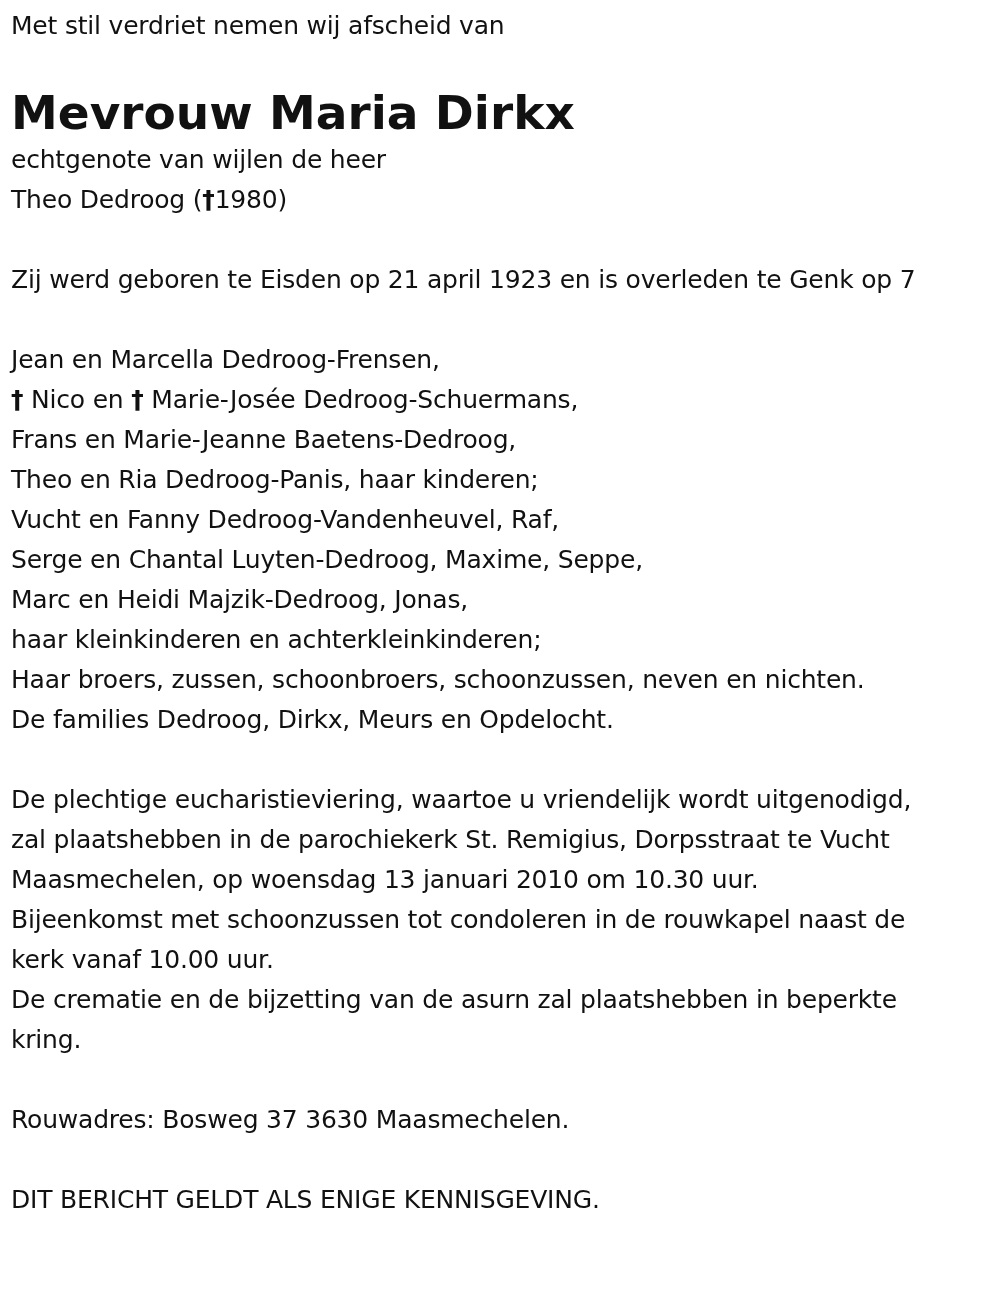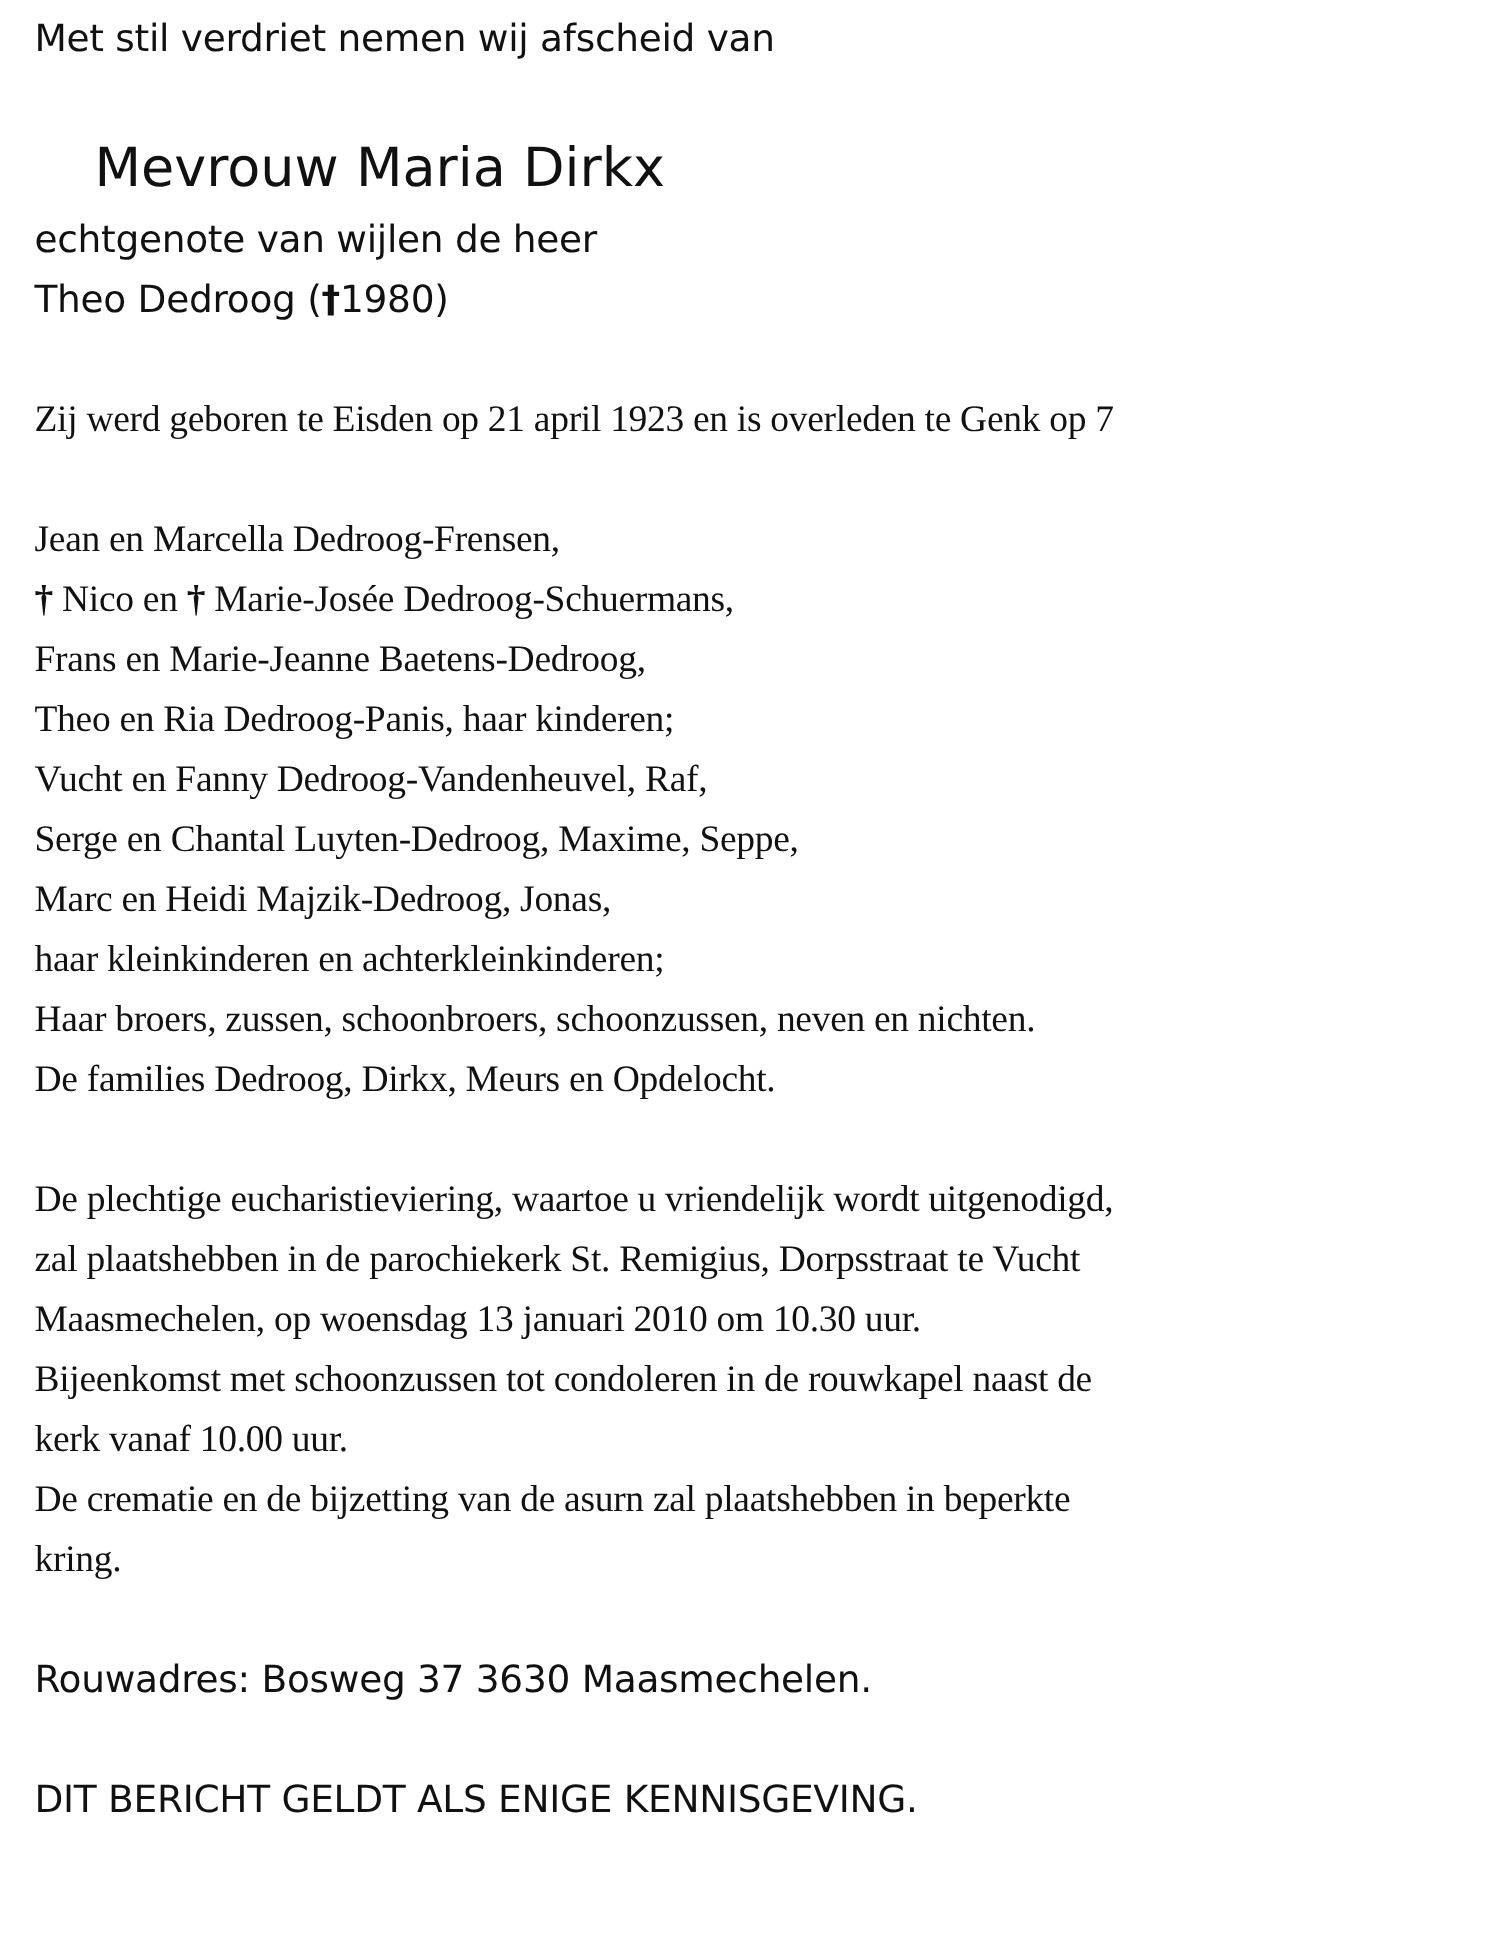--- a/index.html
+++ b/index.html
@@ -5,37 +5,36 @@
     html, body { margin: 0; padding: 0; background: #ffffff; }
     body {
       width: 1000px;
       height: 1304px;
       overflow: hidden;
       font-family: "DejaVu Sans", sans-serif;
       color: #111111;
     }
     .page {
       position: relative;
-      padding: 6px 0 0 23px;
+      padding: 6px 0 0 11px;
       font-size: 25px;
       line-height: 40px;
       letter-spacing: -0.2px;
     }
     .line { white-space: nowrap; margin: 0; }
     .gap { height: 40px; }
     .title {
-      font-weight: normal;
-      font-size: 36px;
+      font-weight: bold;
+      font-size: 47px;
       line-height: 54px;
       margin-top: 0;
       letter-spacing: 0px;
-      margin-left: 40px;
     }
     .cross { font-weight: bold; }
-    .block { margin: 0; font-family: Liberation Serif, serif; }
+    .block { margin: 0; }
   </style>
 </head>
 <body>
 
 <div class="page">
   <p class="line">Met stil verdriet nemen wij afscheid van</p>
   <div class="gap"></div>
 
   <p class="line title">Mevrouw Maria Dirkx</p>
   <p class="line">echtgenote van wijlen de heer</p>

